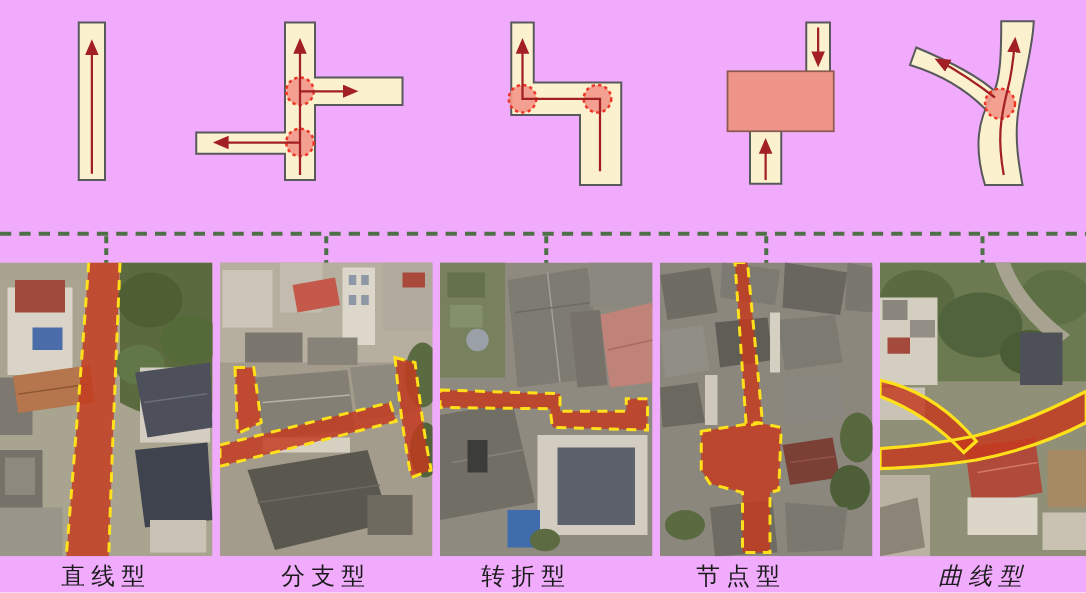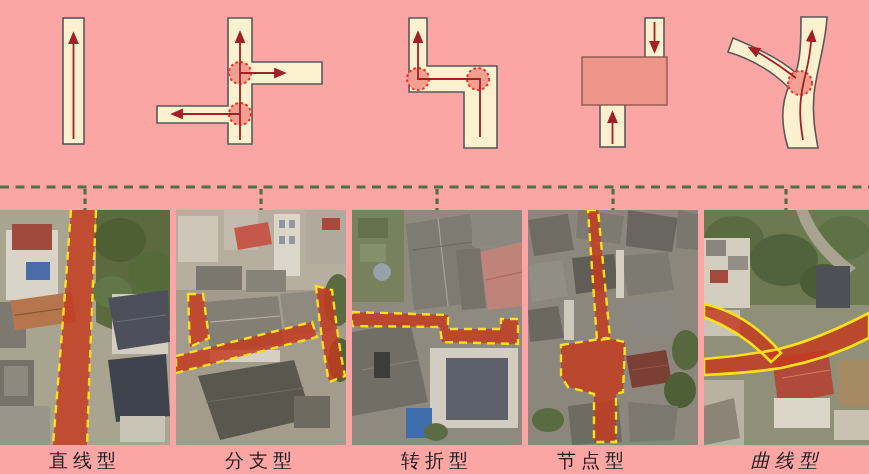--- a/index.html
+++ b/index.html
@@ -1,17 +1,17 @@
 <!DOCTYPE html>
 <html style="--road-fill: #FBF1CF; --road-border: #58595B; --arrow: #A21F23; --junction-fill: #F2998B; --junction-stroke: #EE3425; --node-rect-fill: #EF9489; --divider: #4E7046; --photo-road: #C43A1E; --photo-outline: #FFE01A; --label-text: #1B1B1B;"><head>
 <meta charset="utf-8">
 <style>
   html,body { margin:0; padding:0; background:#fff; }
   .stage {
-    position:relative; width:869px; height:474px; background:#fca5a5;
+    position:relative; width:869px; height:474px; background:#f0abfc;
     overflow:hidden; font-family:"Liberation Serif", serif;
   }
   .art { position:absolute; left:0; top:0; display:block; }
   
   .roadfill { fill:var(--road-fill); stroke:var(--road-border); stroke-width:1.6; }
   .noderect { fill:var(--node-rect-fill); stroke:#8c5b50; stroke-width:1.4; }
   .jcircle  { fill:var(--junction-fill); fill-opacity:.92; stroke:var(--junction-stroke);
               stroke-width:2; stroke-dasharray:2.6 2.6; }
   .centerline { fill:none; stroke:var(--arrow); stroke-width:1.8; }
   
@@ -23,21 +23,21 @@
   .psolid { fill:none; stroke:var(--photo-outline); stroke-width:2.6; }
   .ridge { stroke-width:1.2; fill:none; }
   
   .labels span {
     position:absolute; top:448px; text-align:center;
     font-size:19px; letter-spacing:5px; color:var(--label-text);
     font-family:"Liberation Serif", serif;
   }
   .lb0 { left:0;   width:170px; }
   .lb1 { left:176px; width:170px; }
-  .lb2 { left:352px; width:170px; }
+  .lb2 { left:336px; width:170px; }
   .lb3 { left:508px; width:170px; }
   .lb4 { left:704px; width:165px;font-style:italic; }
 </style>
 </head>
 <body>
 
 <div class="stage">
 
   <svg class="art" width="869" height="446" viewBox="0 0 869 446">
     <defs>

